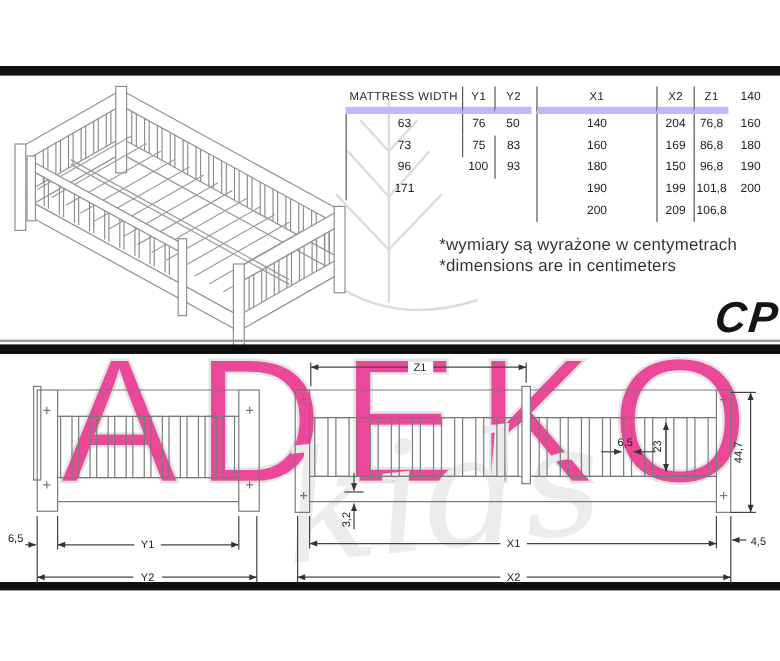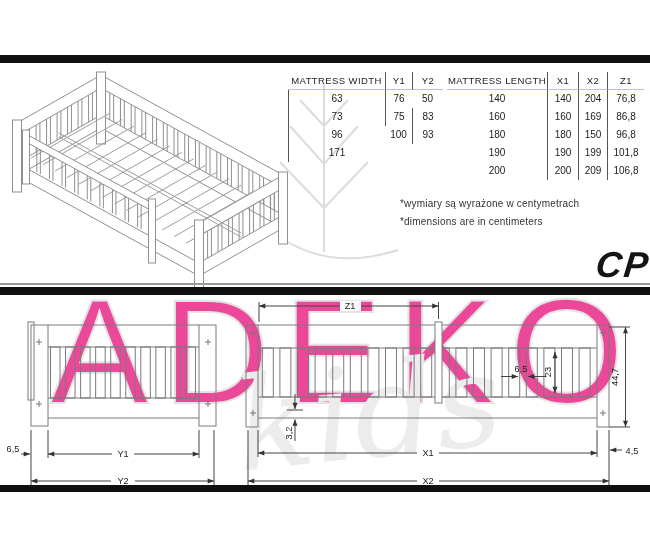--- a/index.html
+++ b/index.html
@@ -14,26 +14,26 @@
   #wm-tree{left:268px;top:66px;z-index:0;}
   
   .bar{left:0;width:650px;background:#101010;z-index:3;}
   #bar-top{top:55px;height:8px;}
   #bar-mid-thin{top:283px;height:2px;background:#9a9a9a;}
   #bar-mid{top:287px;height:8px;}
   #bar-bottom{top:485px;height:7px;}
   
   .tbl{display:grid;z-index:2;color:#222;font-size:10px;line-height:10px;}
   .tbl div{display:flex;align-items:center;justify-content:center;height:18px;}
-  .tbl .th{font-size:9.5px;letter-spacing:.4px;border-bottom:1px solid #c4b5fd;height:17px;}
+  .tbl .th{font-size:9.5px;letter-spacing:.4px;border-bottom:6px solid #c4b5fd;height:17px;}
   #t1{left:288px;top:72px;grid-template-columns:97px 27px 31px;}
   #t2{left:447px;top:72px;grid-template-columns:100px 31px 29px 37px;}
   #t1 .c1,#t1 .c2,#t2 .c1,#t2 .c2,#t2 .c3{border-left:1px solid #555;}
   
-  #notes{left:400px;top:194px;z-index:2;font-size:10px;color:#333;letter-spacing:.2px;}
+  #notes{left:366px;top:194px;z-index:2;font-size:14px;color:#333;letter-spacing:.2px;}
   #notes div{height:18px;display:flex;align-items:center;}
   
   #cp{left:596px;top:244px;z-index:3;font-size:36px;font-weight:700;font-style:italic;
       letter-spacing:2px;color:#141414;transform:skewX(-6deg);}
   svg{position:absolute;z-index:1;}
   svg text{font-family:"Liberation Sans",sans-serif;font-size:9.2px;fill:#222;}
 </style>
 </head>
 <body>
 
@@ -182,21 +182,20 @@
       <div class="td c1">73</div>
       <div class="td c2">75</div>
       <div class="td c1">83</div>
       <div class="td c2">96</div>
       <div class="td c0">100</div>
       <div class="td c1">93</div>
       <div class="td c2">171</div>
     </div>
 
   <div class="abs tbl" id="t2">
-      <div class="th c0">MATTRESS LENGTH</div>
       <div class="th c1">X1</div>
       <div class="th c2">X2</div>
       <div class="th c3">Z1</div>
       <div class="td c0">140</div>
       <div class="td c1">140</div>
       <div class="td c2">204</div>
       <div class="td c3">76,8</div>
       <div class="td c0">160</div>
       <div class="td c1">160</div>
       <div class="td c2">169</div>

